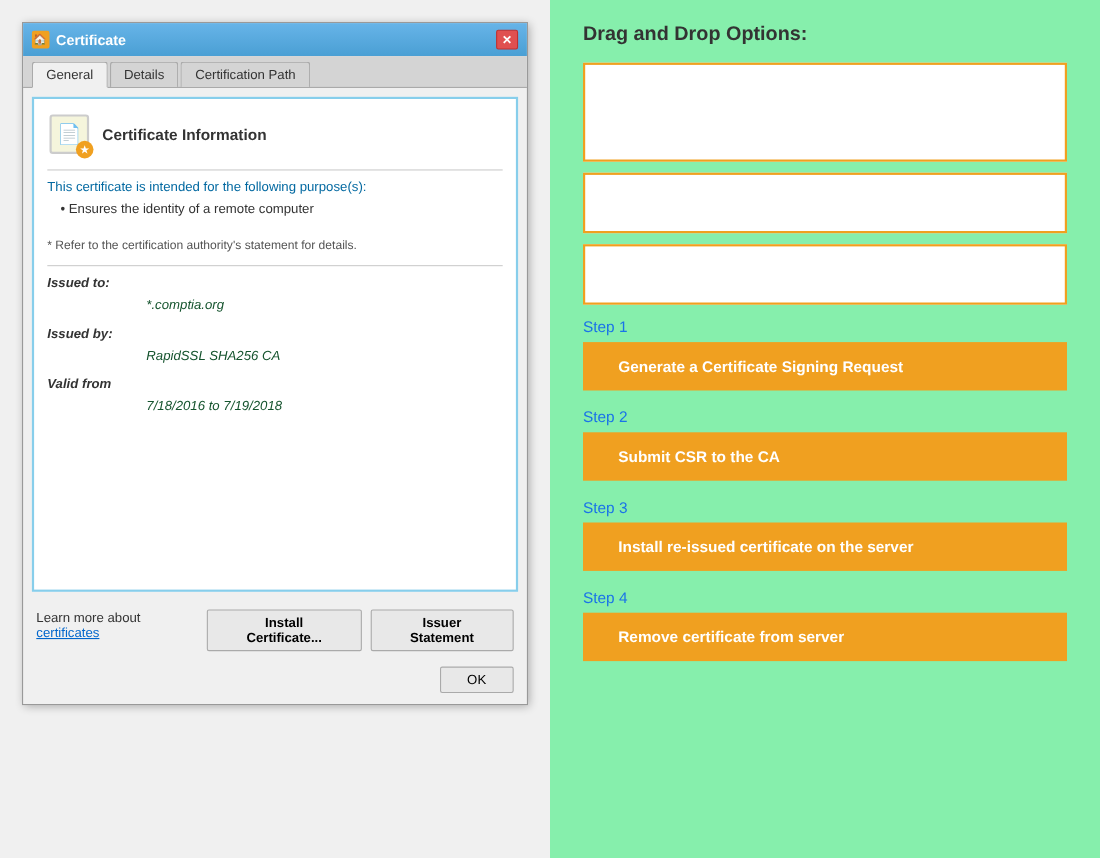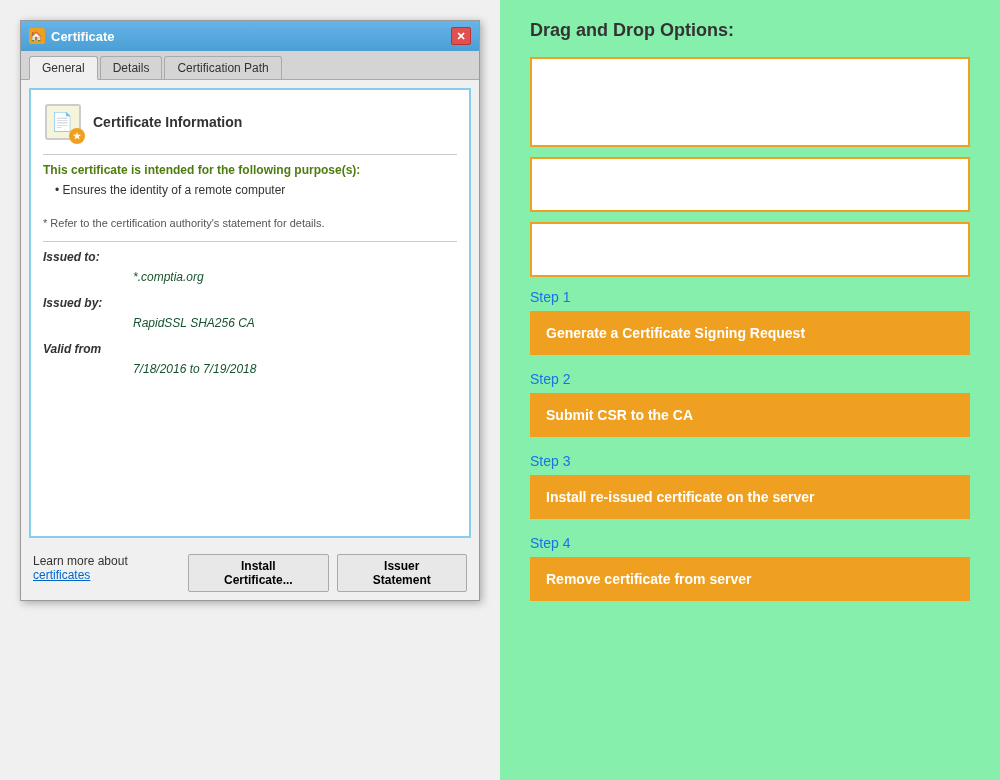--- a/index.html
+++ b/index.html
@@ -164,22 +164,22 @@
     }
 
     .cert-divider {
       border: none;
       border-top: 1px solid #ccc;
       margin: 8px 0;
     }
 
     .cert-purpose {
       font-size: 12px;
-      font-weight: bold;
-      color: #4d7c0f;
+      font-weight: normal;
+      color: #0369a1;
       margin-bottom: 6px;
     }
 
     .cert-purpose-item {
       font-size: 12px;
       color: #333;
       margin-left: 12px;
       margin-bottom: 4px;
     }
 
@@ -300,21 +300,21 @@
     .step-label {
       font-size: 14px;
       font-weight: normal;
       color: #1a73e8;
       margin-top: 12px;
       margin-bottom: 6px;
     }
 
     .step-btn {
       width: 100%;
-      padding: 14px 16px;
+      padding: 14px 32px;
       background: #f0a020;
       border: none;
       color: white;
       font-size: 14px;
       font-weight: bold;
       text-align: left;
       cursor: pointer;
       margin-bottom: 4px;
     }
   </style>
@@ -376,20 +376,23 @@
     <div class="window-footer">
       <div class="cert-learn-more">
         <span>Learn more about </span><span class="cert-learn-link">certificates</span>
       </div>
       <div class="window-buttons">
         <button class="win-btn">Install Certificate...</button>
         <button class="win-btn">Issuer Statement</button>
       </div>
     </div>
 
+    <div class="ok-btn-row">
+      <button class="ok-btn">OK</button>
+    </div>
   </div>
 </div>
 
 <div class="right-panel">
   <div class="drag-drop-title">Drag and Drop Options:</div>
 
   <div class="drop-zone drop-zone-tall"></div>
   <div class="drop-zone drop-zone-medium"></div>
   <div class="drop-zone drop-zone-short"></div>
 

